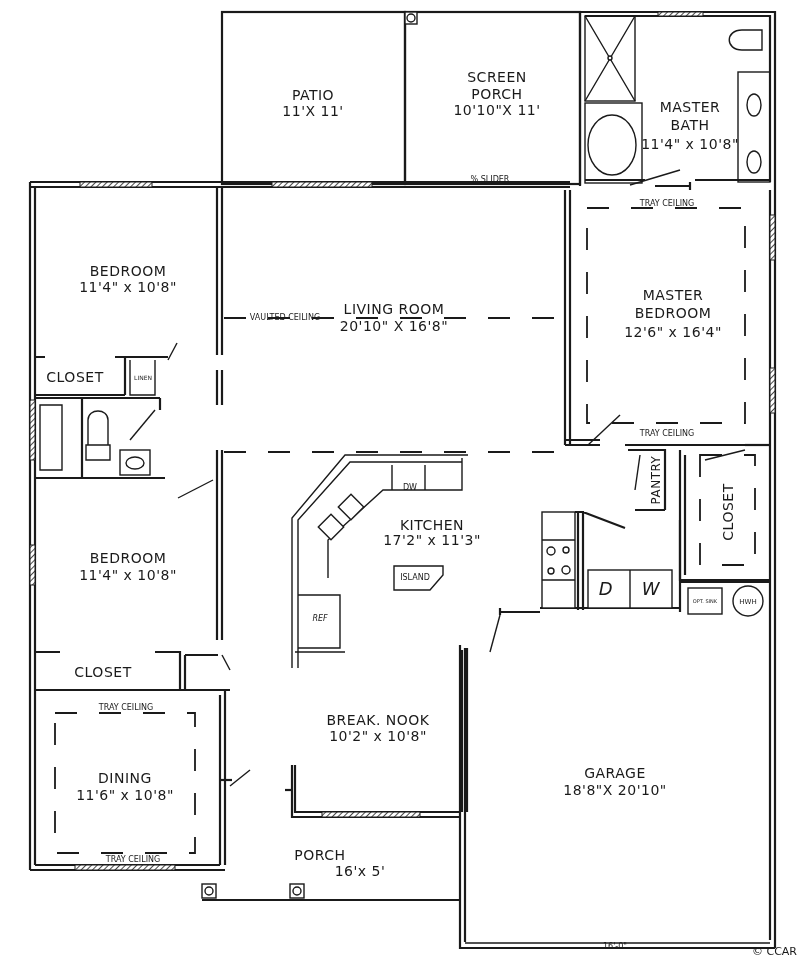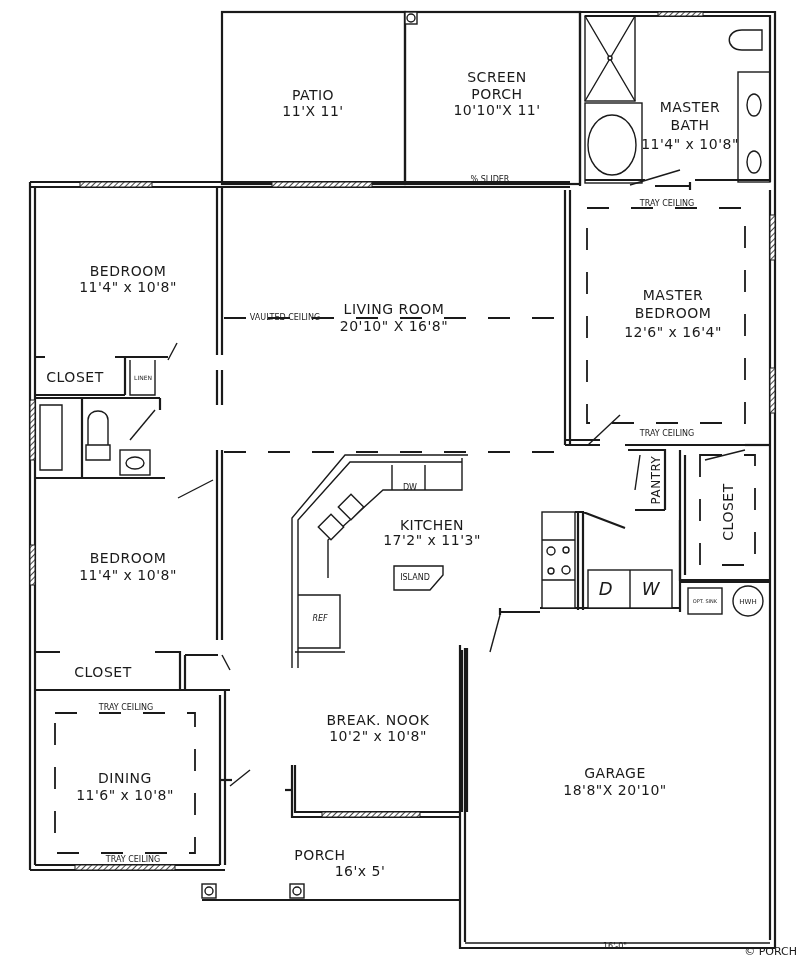--- a/index.html
+++ b/index.html
@@ -224,13 +224,13 @@
     <text class="rn" x="0" y="0" transform="translate(660 480) rotate(-90)" style="font-size:12px">PANTRY</text>
     <text class="rn" x="0" y="0" transform="translate(733 512) rotate(-90)">CLOSET</text>
 
     <text class="rn it" x="606" y="595" style="font-size:18px">D</text>
     <text class="rn it" x="651" y="595" style="font-size:18px">W</text>
     <text class="xs" x="705" y="603" style="font-size:5px">OPT. SINK</text>
     <text class="xs" x="748" y="604" style="font-size:7px">HWH</text>
   </g>
 </svg>
 
-<div class="copy">© PORCH</div>
+<div class="copy">© CCAR</div>
 
 </body></html>

